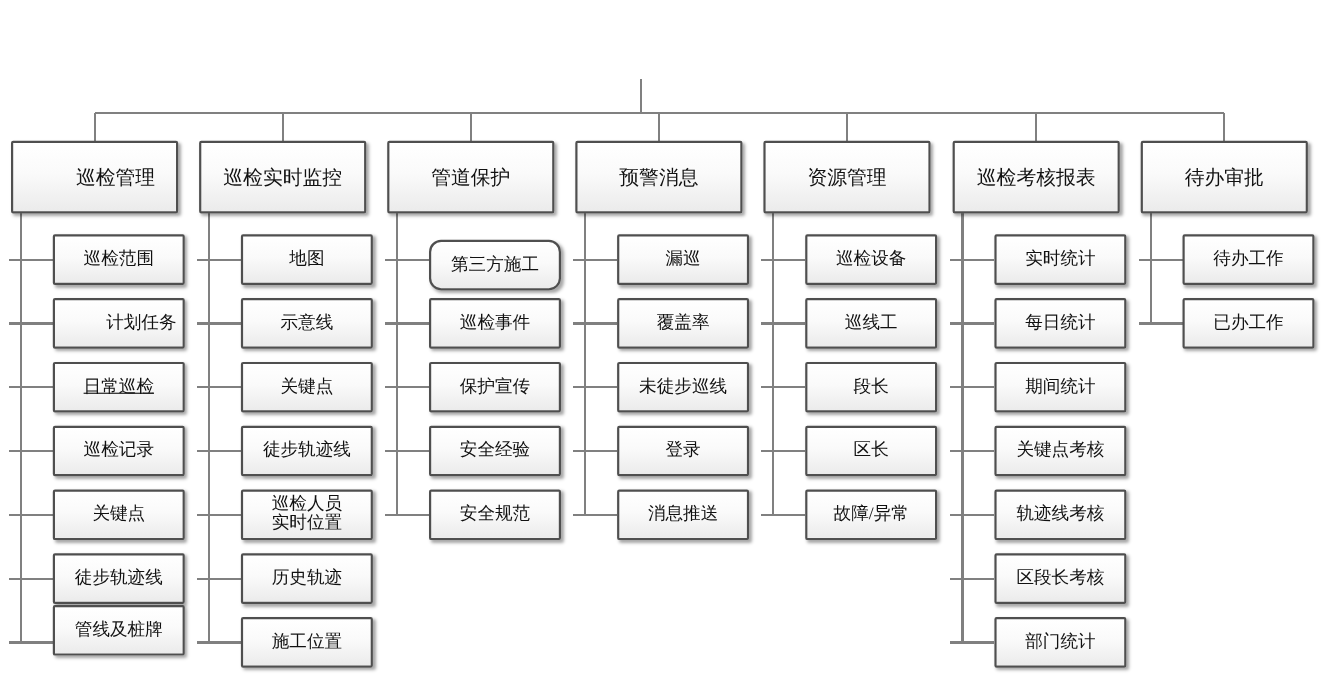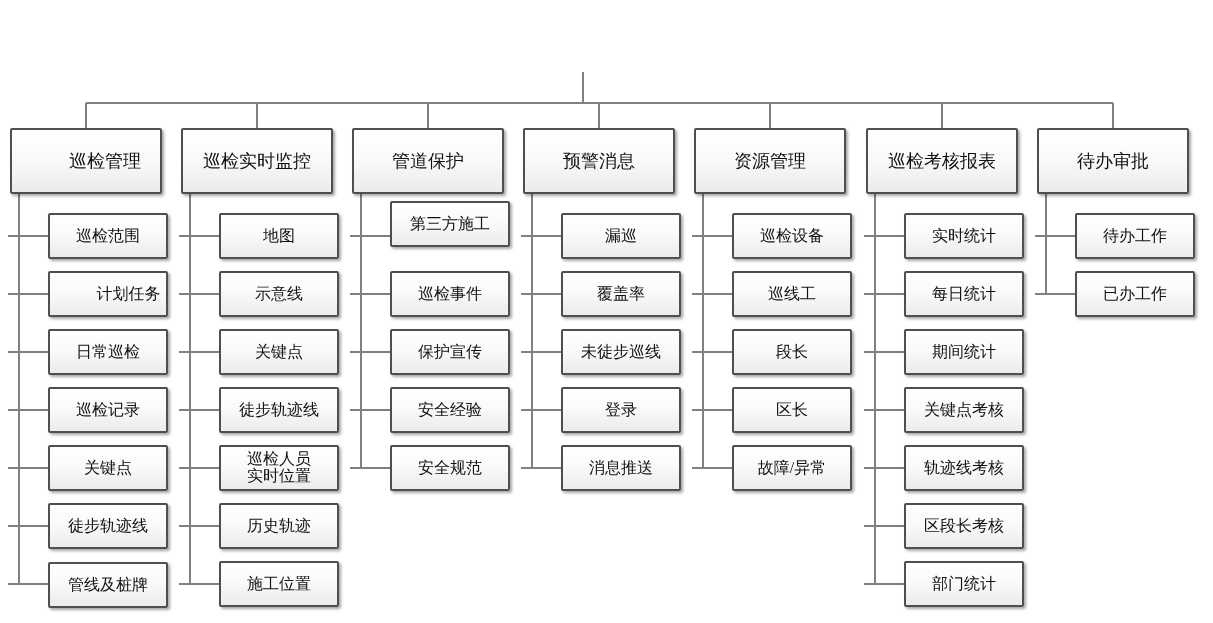--- a/index.html
+++ b/index.html
@@ -105,36 +105,36 @@
       <line x1="875" y1="194" x2="875" y2="584" stroke="#808080" stroke-width="2"></line>
       <line x1="1113" y1="103" x2="1113" y2="128" stroke="#808080" stroke-width="2"></line>
       <line x1="1035" y1="236" x2="1075" y2="236" stroke="#808080" stroke-width="2"></line>
       <line x1="1035" y1="294" x2="1075" y2="294" stroke="#808080" stroke-width="2"></line>
       <line x1="1046" y1="194" x2="1046" y2="294" stroke="#808080" stroke-width="2"></line>
     </svg>
   <div id="branches">
       <div class="node branch" style="left: 10px; padding-left: 38px;">巡检管理</div>
       <div class="node leaf" style="left: 48px; top: 213px;">巡检范围</div>
       <div class="node leaf" style="left: 48px; top: 271px; padding-left: 41px;">计划任务</div>
-      <div class="node leaf" style="left: 48px; top: 329px;">日常巡检</div>
+      <div class="node leaf" style="left: 48px; top: 329px; text-decoration: underline;">日常巡检</div>
       <div class="node leaf" style="left: 48px; top: 387px;">巡检记录</div>
       <div class="node leaf" style="left: 48px; top: 445px;">关键点</div>
       <div class="node leaf" style="left: 48px; top: 503px;">徒步轨迹线</div>
-      <div class="node leaf" style="left: 48px; top: 562px;">管线及桩牌</div>
+      <div class="node leaf" style="left: 48px; top: 550px;">管线及桩牌</div>
       <div class="node branch" style="left: 181px;">巡检实时监控</div>
       <div class="node leaf" style="left: 219px; top: 213px;">地图</div>
       <div class="node leaf" style="left: 219px; top: 271px;">示意线</div>
       <div class="node leaf" style="left: 219px; top: 329px;">关键点</div>
       <div class="node leaf" style="left: 219px; top: 387px;">徒步轨迹线</div>
       <div class="node leaf" style="left: 219px; top: 445px;">巡检人员
 实时位置</div>
       <div class="node leaf" style="left: 219px; top: 503px;">历史轨迹</div>
       <div class="node leaf" style="left: 219px; top: 561px;">施工位置</div>
       <div class="node branch" style="left: 352px;">管道保护</div>
-      <div class="node leaf" style="left: 390px; top: 201px;">第三方施工</div>
+      <div class="node leaf" style="left: 390px; top: 218px; border-radius: 11px;">第三方施工</div>
       <div class="node leaf" style="left: 390px; top: 271px;">巡检事件</div>
       <div class="node leaf" style="left: 390px; top: 329px;">保护宣传</div>
       <div class="node leaf" style="left: 390px; top: 387px;">安全经验</div>
       <div class="node leaf" style="left: 390px; top: 445px;">安全规范</div>
       <div class="node branch" style="left: 523px;">预警消息</div>
       <div class="node leaf" style="left: 561px; top: 213px;">漏巡</div>
       <div class="node leaf" style="left: 561px; top: 271px;">覆盖率</div>
       <div class="node leaf" style="left: 561px; top: 329px;">未徒步巡线</div>
       <div class="node leaf" style="left: 561px; top: 387px;">登录</div>
       <div class="node leaf" style="left: 561px; top: 445px;">消息推送</div>

